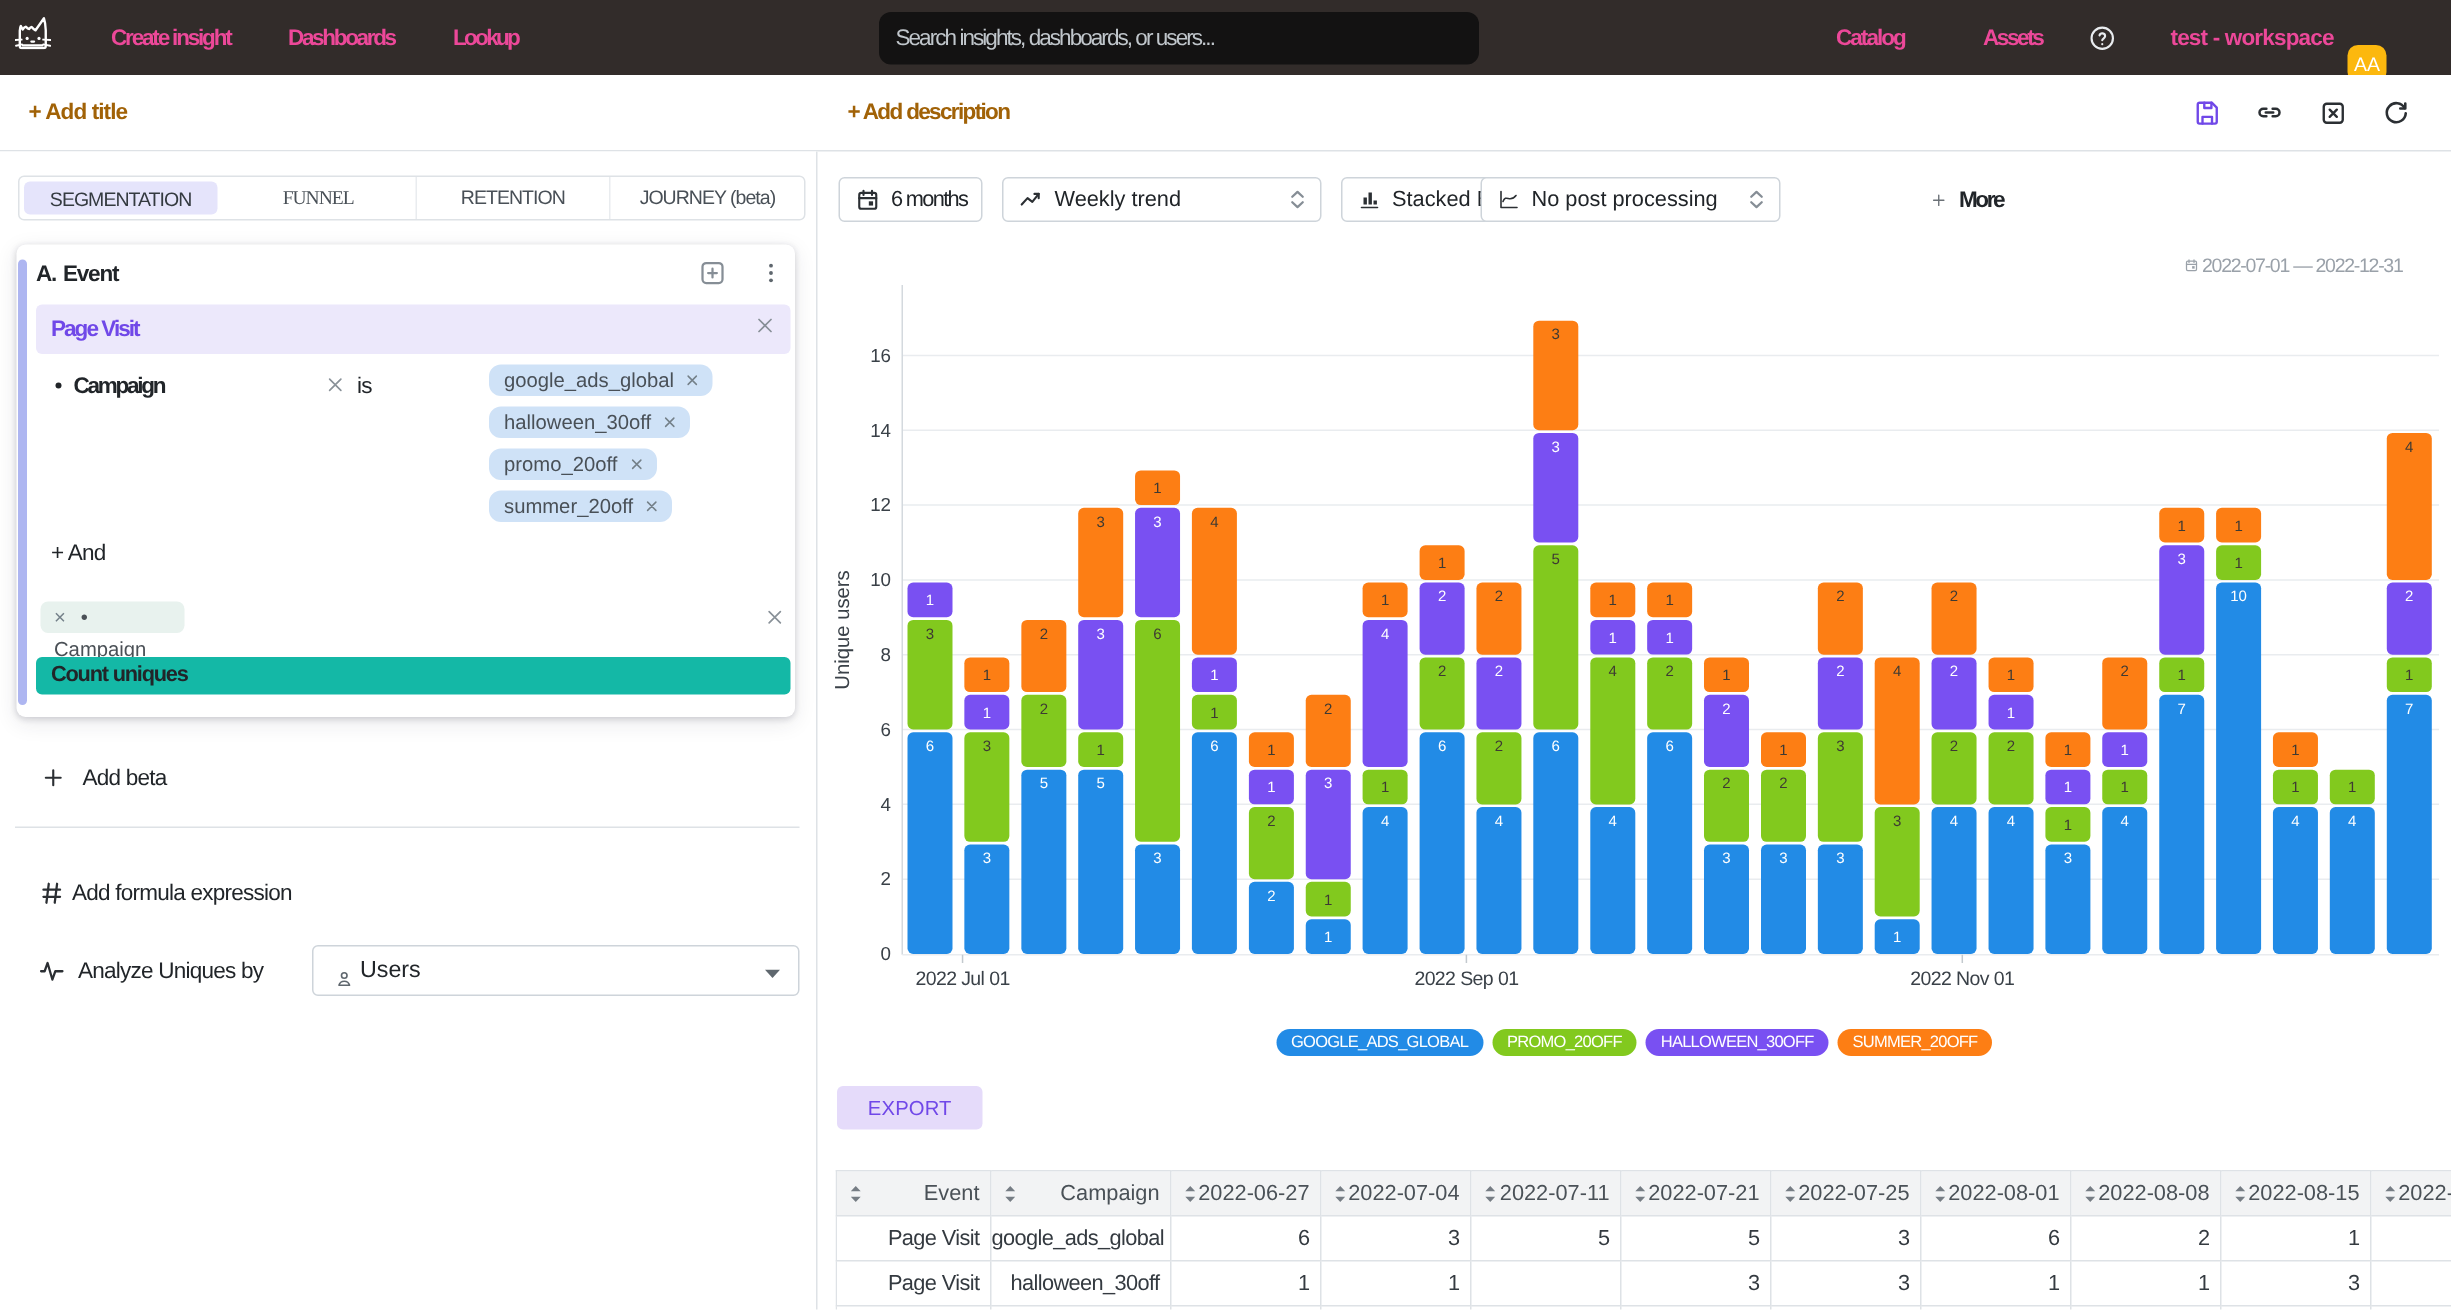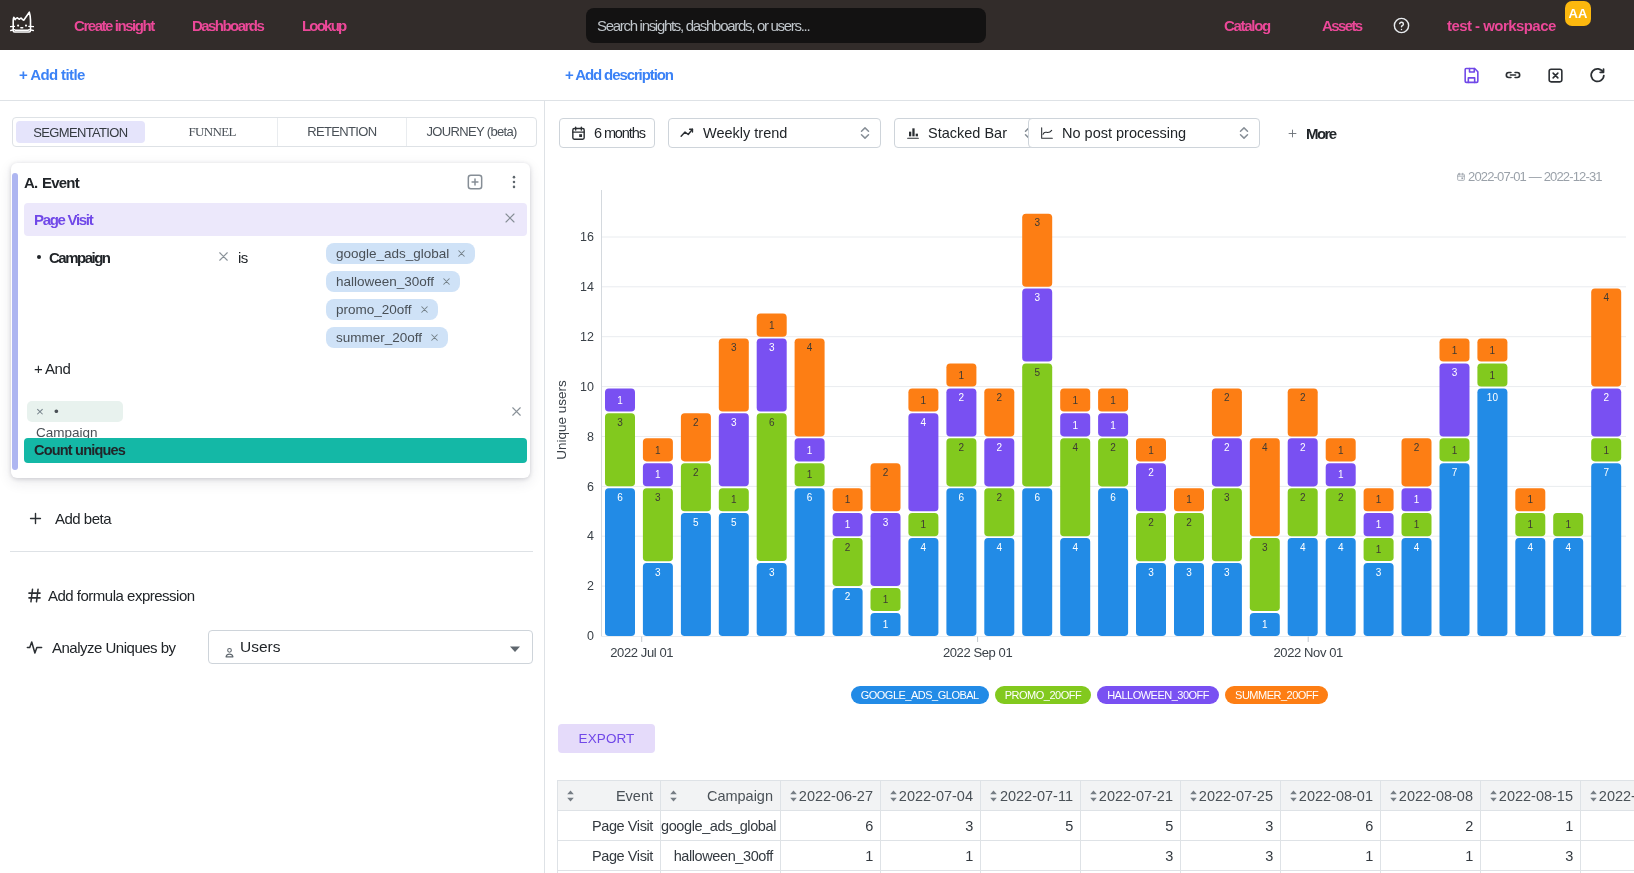--- a/index.html
+++ b/index.html
@@ -5,27 +5,27 @@
 html,body { width:1634px; height:873px; overflow:hidden; background:#fff;
   font-family:"Liberation Sans", sans-serif; -webkit-font-smoothing:antialiased; }
 .abs { position:absolute; }
 
 
 .nav { position:absolute; left:0; top:0; width:1634px; height:50px; background:#322c2a; }
 .nav .logo { position:absolute; left:10px; top:11px; }
 .nav a { color:#ec4899; font-size:15px; font-weight:700; text-decoration:none; position:absolute; top:17px; white-space:nowrap; }
 .search { position:absolute; left:586px; top:8px; width:400px; height:35px; background:#131212;
   border-radius:8px; color:#c0c6cb; font-size:15px; letter-spacing:-1.3px; line-height:35px; padding-left:11px; }
-.avatar { position:absolute; left:1565px; top:1px; width:26px; height:25px; background:#fcb80e;
-  border-radius:7px; color:#fff; font-weight:700; font-size:13px; text-align:center; line-height:25px; }
+.avatar { position:absolute; left:1565px; top:30px; width:26px; height:25px; background:#fcb80e;
+  border-radius:7px; color:#fff; font-weight:400; font-size:13px; text-align:center; line-height:25px; }
 
 
 .titlerow { position:absolute; left:0; top:50px; width:1634px; height:51px; background:#fff;
   border-bottom:1px solid #dee2e6; }
-.addtitle { position:absolute; top:16px; color:#3b82f6; font-size:15px; font-weight:700; }
+.addtitle { position:absolute; top:16px; color:#a16207; font-size:15px; font-weight:700; }
 .trico { position:absolute; top:15px; }
 
 
 .lpanel { position:absolute; left:0; top:101px; width:545px; height:772px; background:#fff;
   border-right:1px solid #dee2e6; }
 .tabs { position:absolute; left:12px; top:117px; width:525px; height:30px; background:#fff;
   border:1px solid #dee2e6; border-radius:4px; display:flex; }
 .tabs .tab { flex:1; text-align:center; line-height:28px; font-size:13px; letter-spacing:-.65px; color:#495057;
   border-left:1px solid #e9ecef; }
 .tabs .tab:first-child { border-left:none; }
@@ -229,21 +229,21 @@
         <path d="M4 20h16" stroke-width="1.6"></path>
         <rect x="6" y="10" width="3.4" height="7" fill="currentColor" stroke="none"></rect>
         <rect x="11" y="5" width="3.4" height="12" fill="currentColor" stroke="none"></rect>
         <rect x="16" y="13" width="3.4" height="4" fill="currentColor" stroke="none"></rect>
       </svg>
     </span>Stacked Bar<span class="chev">
       <svg width="16" height="16" viewBox="0 0 16 16" fill="none" stroke="#868e96" stroke-width="1.5" stroke-linecap="round" stroke-linejoin="round">
         <path d="M4.5 6.2 8 2.9l3.5 3.3M4.5 9.8 8 13.1l3.5-3.3"></path>
       </svg>
     </span></div>
-<div class="ctl" style="left:1028px;width:232px"><span class="ic">
+<div class="ctl" style="left:987px;width:200px"><span class="ic">
       <svg width="16" height="16" viewBox="0 0 24 24" fill="none" stroke="currentColor" stroke-width="2" stroke-linecap="round" stroke-linejoin="round">
         <path d="M4 4v16h16" stroke-width="1.6"></path>
         <path d="M6 14c3-8 7 2 13-6" stroke-width="1.6"></path>
       </svg>
     </span>No post processing<span class="chev">
       <svg width="16" height="16" viewBox="0 0 16 16" fill="none" stroke="#868e96" stroke-width="1.5" stroke-linecap="round" stroke-linejoin="round">
         <path d="M4.5 6.2 8 2.9l3.5 3.3M4.5 9.8 8 13.1l3.5-3.3"></path>
       </svg>
     </span></div>
 <span class="abs" style="left:1287px;top:128px;color:#6b7177;line-height:0"><svg width="11" height="11" viewBox="0 0 24 24" fill="none" stroke="currentColor" stroke-width="2" stroke-linecap="round" stroke-linejoin="round">

